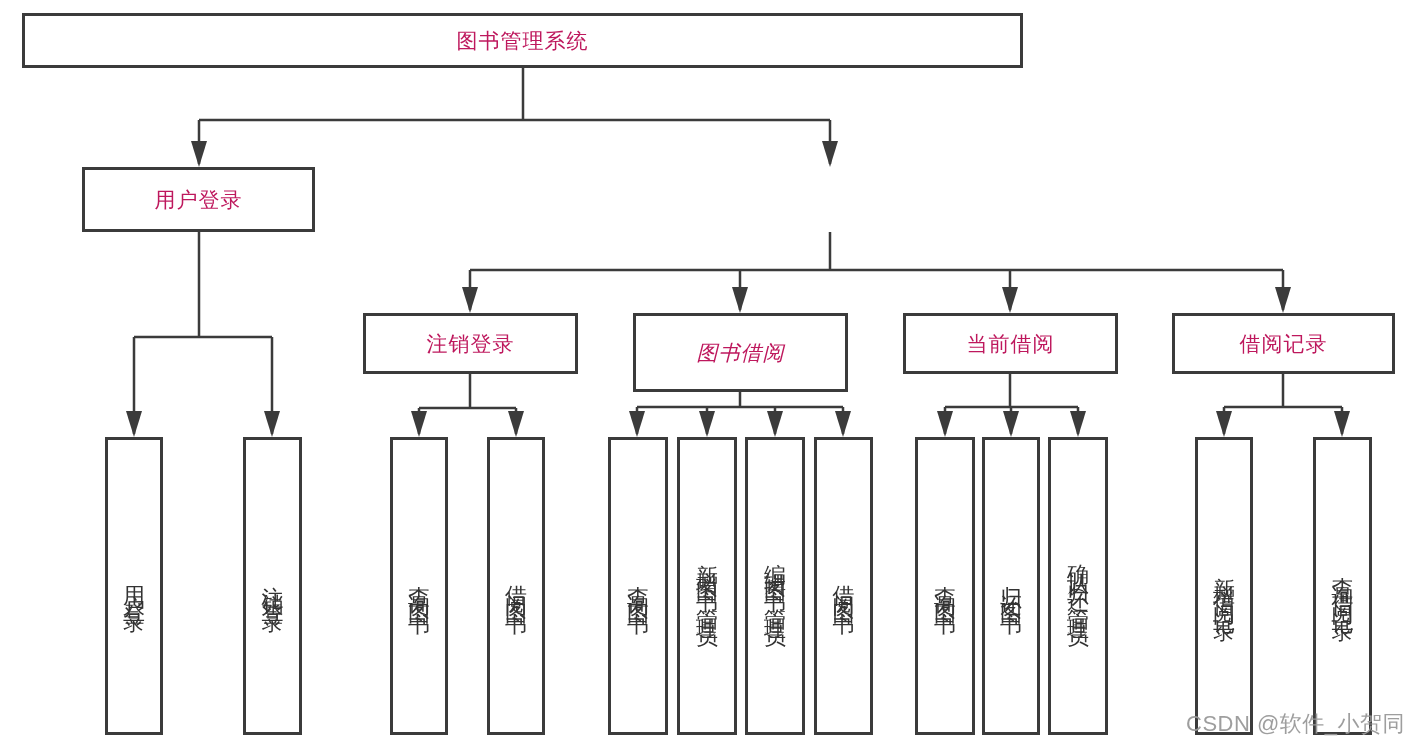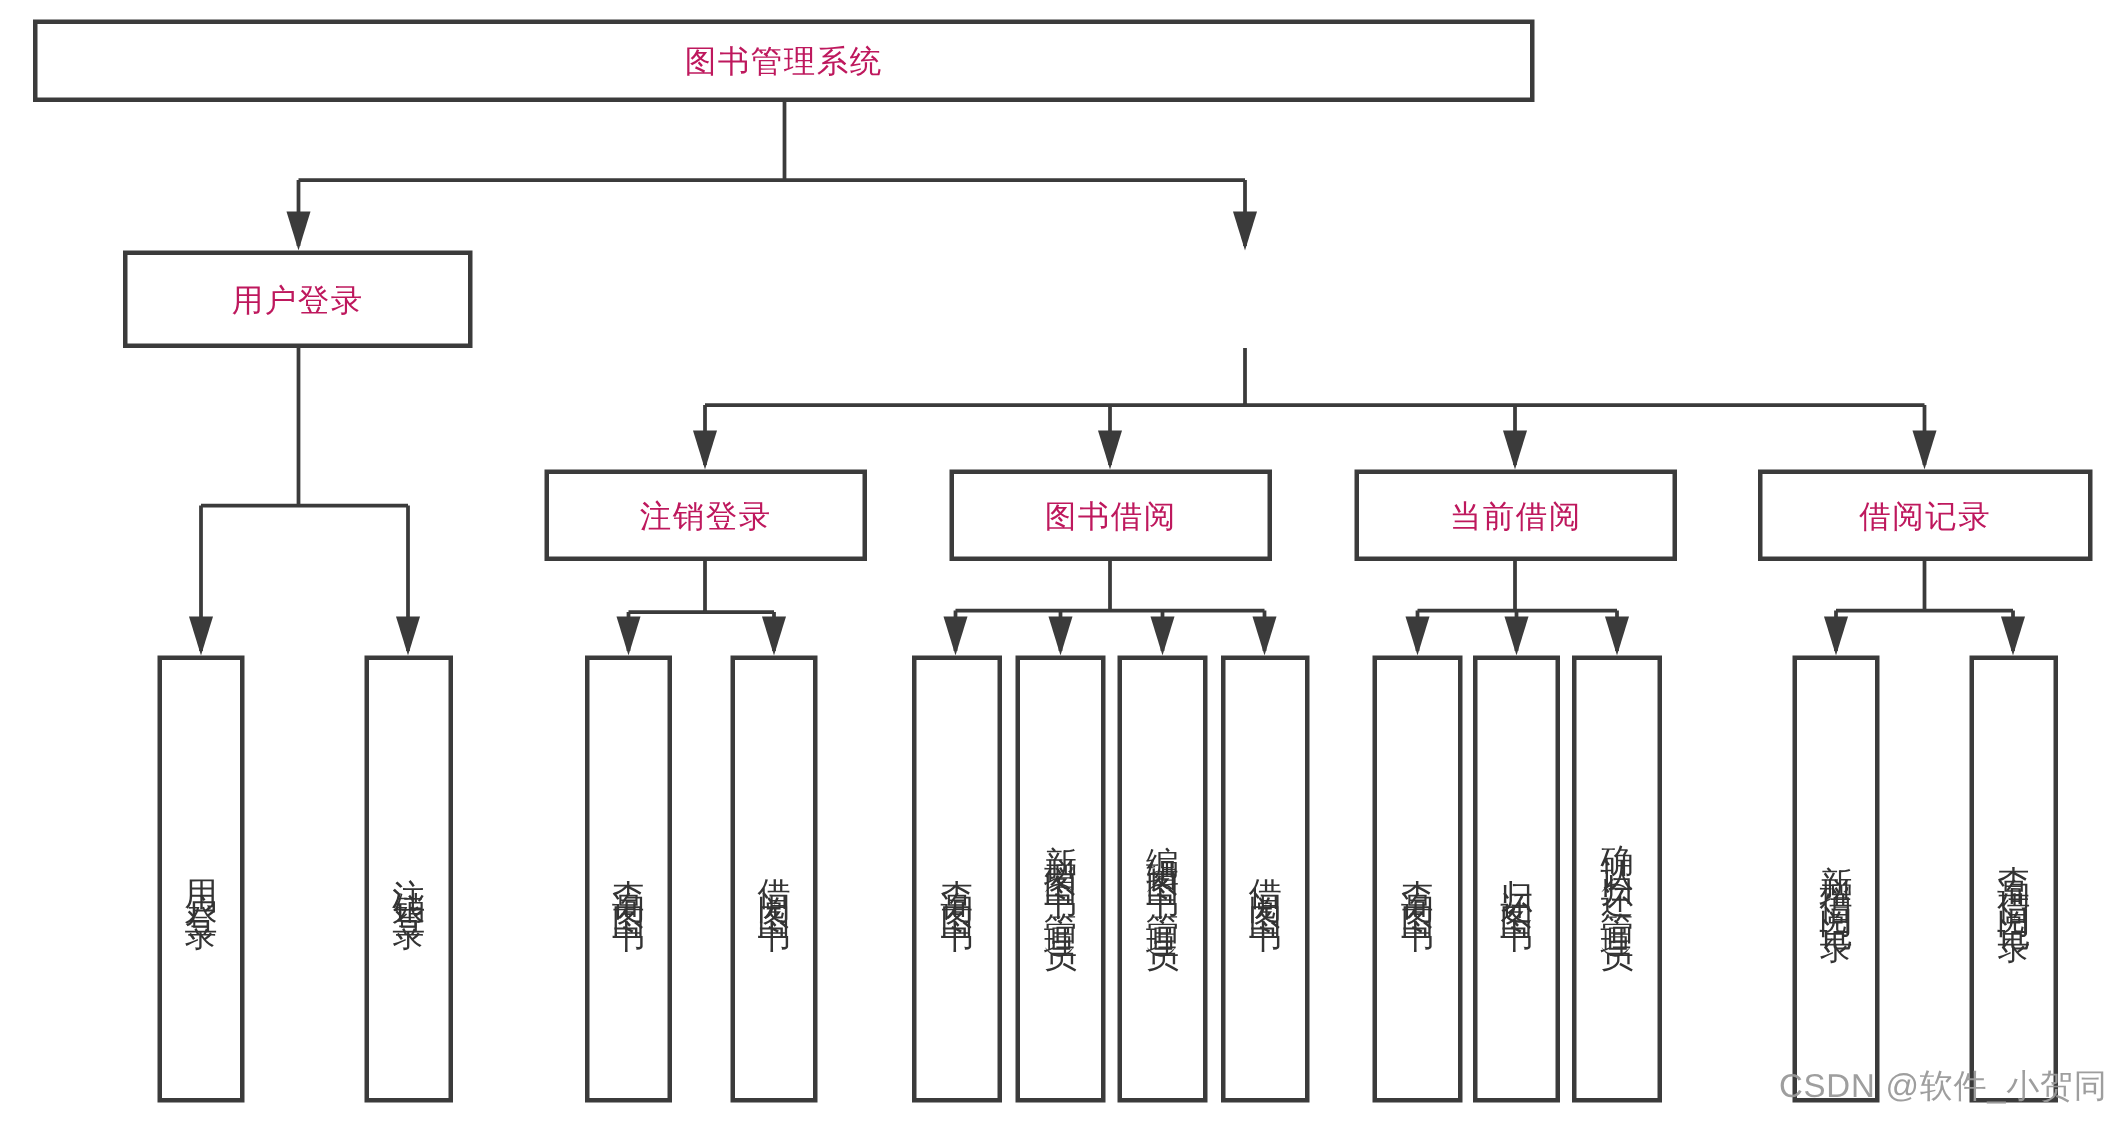--- a/index.html
+++ b/index.html
@@ -99,21 +99,21 @@
     <span class="hlabel">图书管理系统</span>
   </div>
 
   <div class="node" style="left:82px; top:167px; width:233px; height:65px;">
     <span class="hlabel">用户登录</span>
   </div>
 
   <div class="node" style="left:363px; top:313px; width:215px; height:61px;">
     <span class="hlabel">注销登录</span>
   </div>
-  <div class="node" style="left:633px; top:313px; width:215px; height:61px;">
+  <div class="node" style="left:633px; top:313px; width:215px; height:79px;font-style:italic;">
     <span class="hlabel">图书借阅</span>
   </div>
   <div class="node" style="left:903px; top:313px; width:215px; height:61px;">
     <span class="hlabel">当前借阅</span>
   </div>
   <div class="node" style="left:1172px; top:313px; width:223px; height:61px;">
     <span class="hlabel">借阅记录</span>
   </div>
 
   <div class="node vbox" style="left:105px; top:437px; width:58px; height:298px;">

